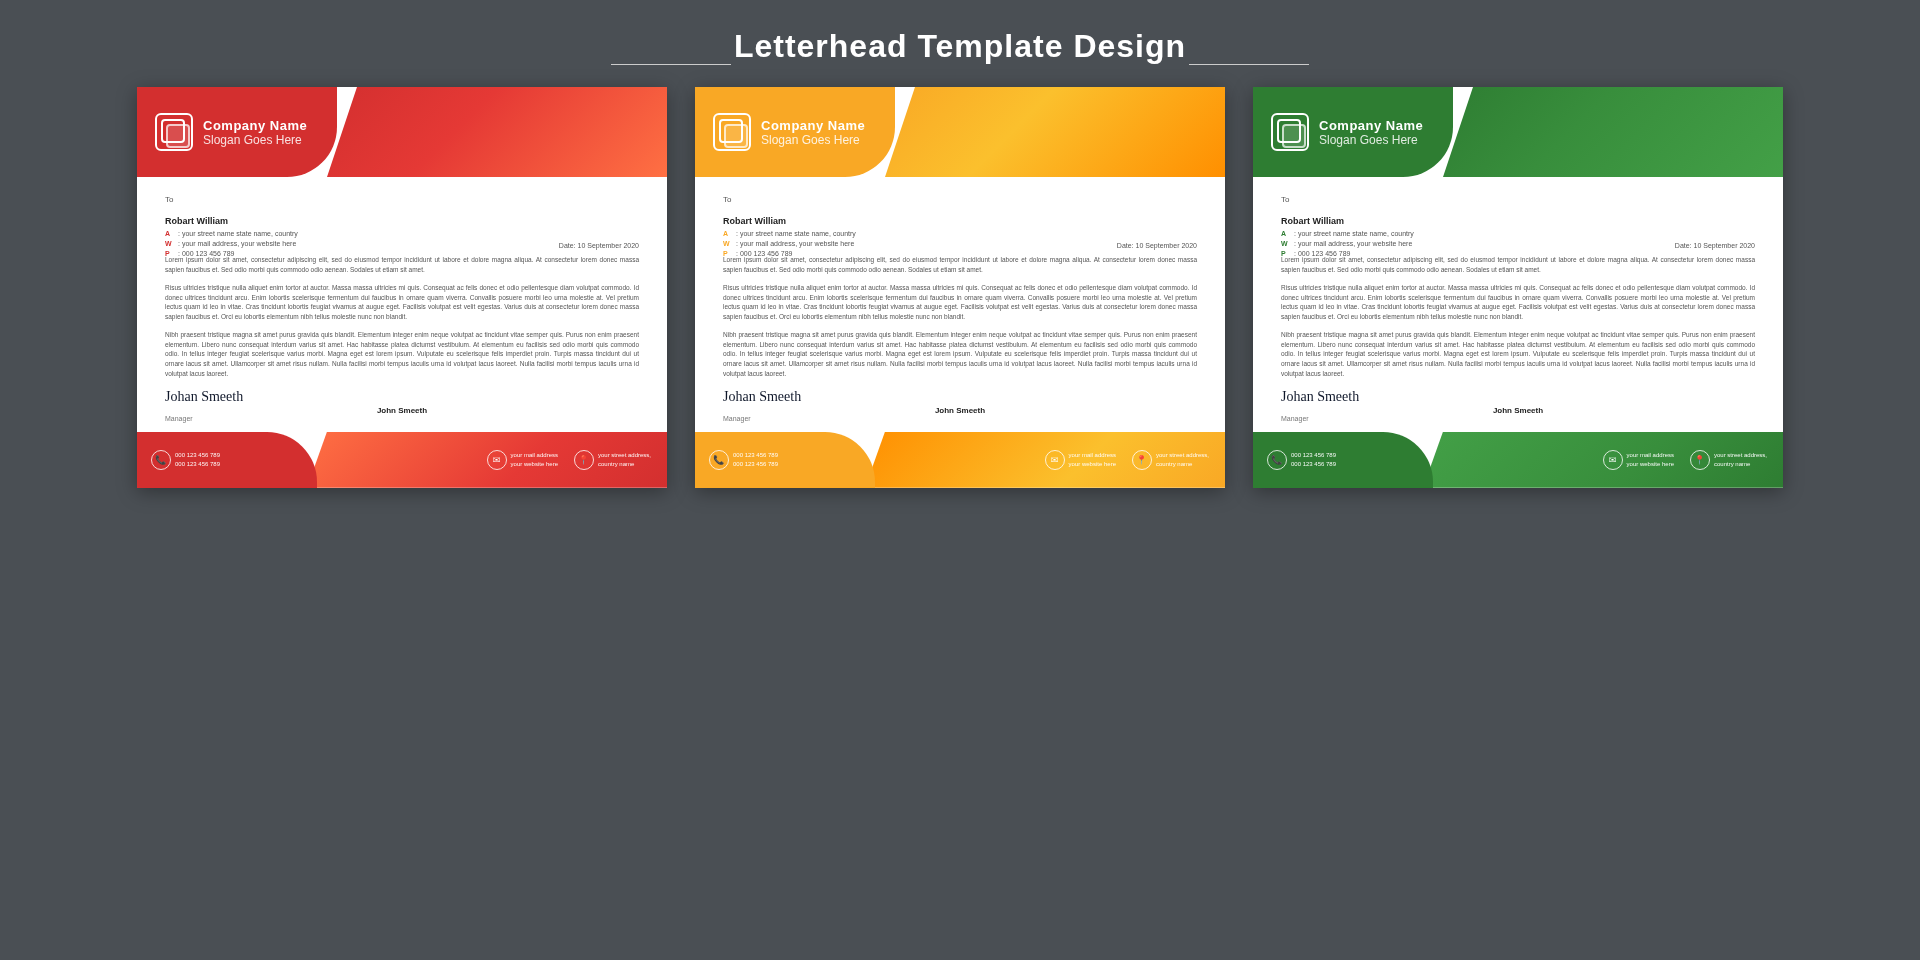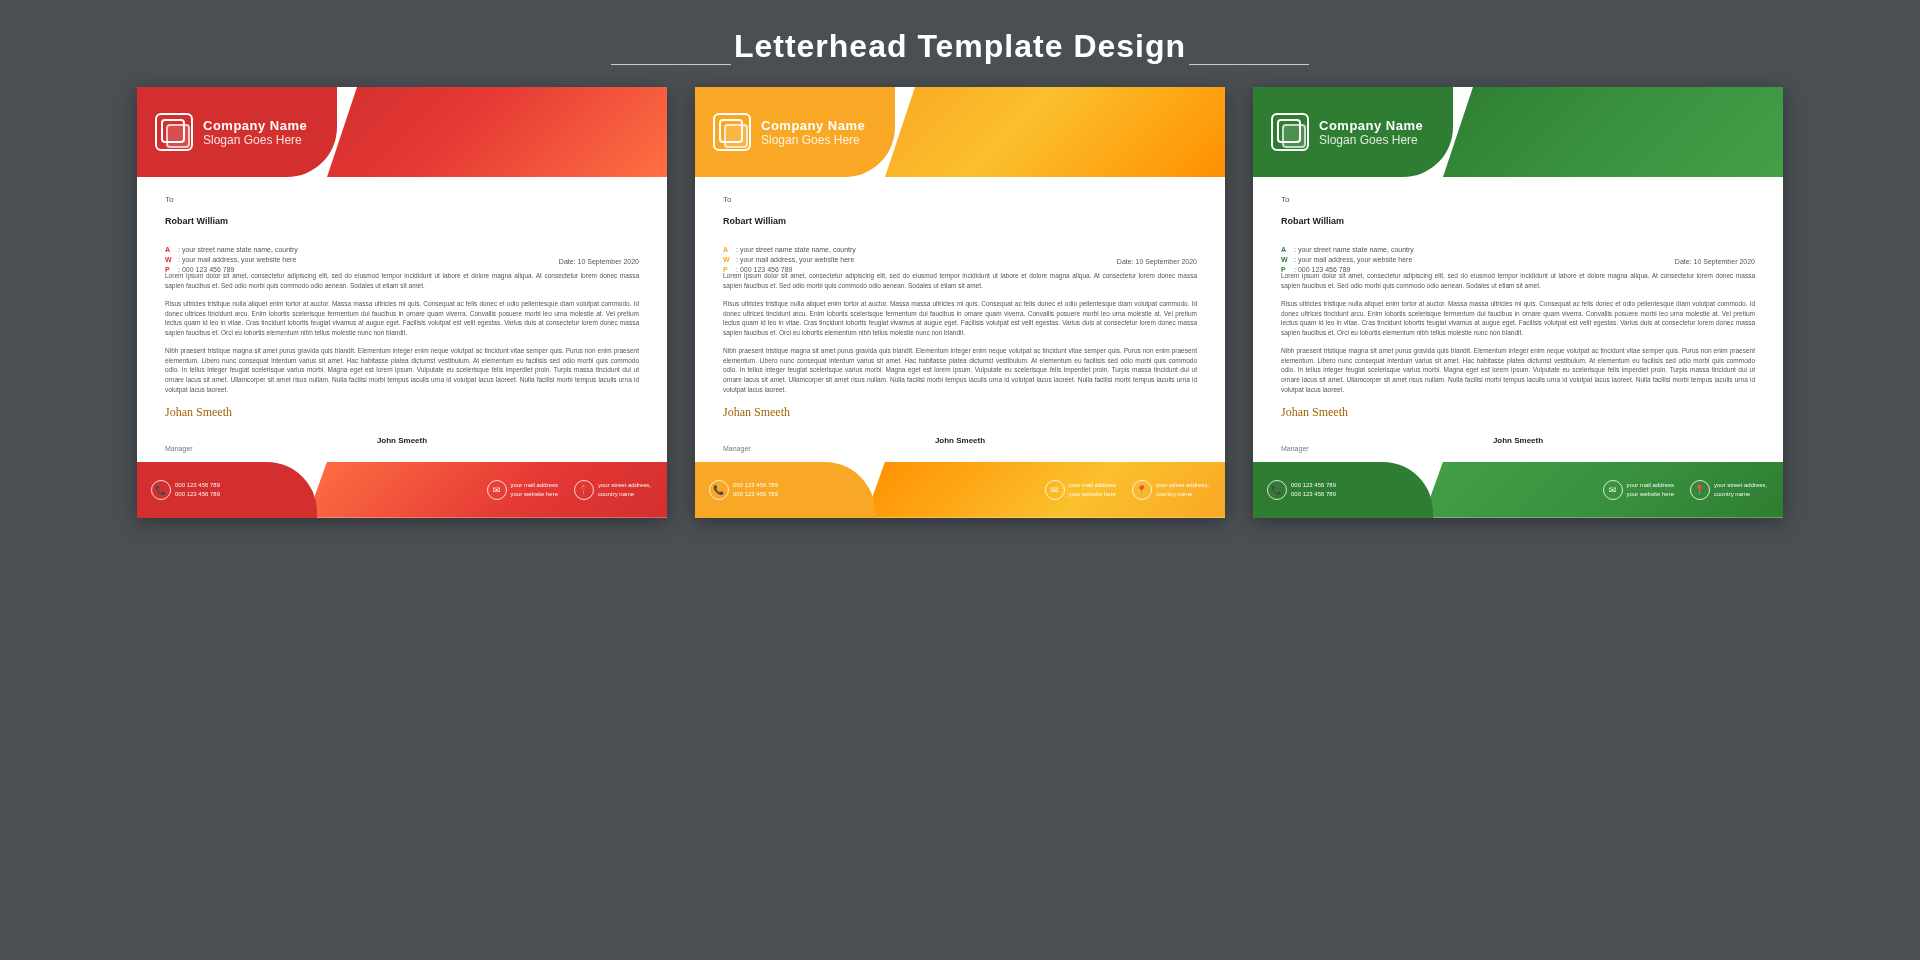--- a/index.html
+++ b/index.html
@@ -145,21 +145,21 @@
     }
     .to-label {
       font-size: 8px;
       color: #555;
       margin-bottom: 12px;
     }
     .recipient-name {
       font-size: 9px;
       font-weight: bold;
       color: #222;
-      margin-bottom: 19px;
+      margin-bottom: 3px;
     }
     .address-line {
       display: flex;
       align-items: flex-start;
       gap: 3px;
       font-size: 7px;
       color: #555;
       line-height: 1.4;
     }
     .address-label {
@@ -180,23 +180,23 @@
       line-height: 1.5;
       text-align: justify;
       margin-bottom: 8px;
     }
 
     .signature-section {
       margin-top: 10px;
     }
     .sig-cursive {
       font-family: 'Brush Script MT', cursive, serif;
-      font-size: 12px;
-      color: #a16207;
-      margin-bottom: 16px;
+      font-size: 14px;
+      color: #0f172a;
+      margin-bottom: 1px;
     }
     .sig-name {
       font-size: 8px;
       font-weight: bold;
       color: #222;
       text-align: center;
     }
     .sig-title {
       font-size: 7px;
       color: #777;

